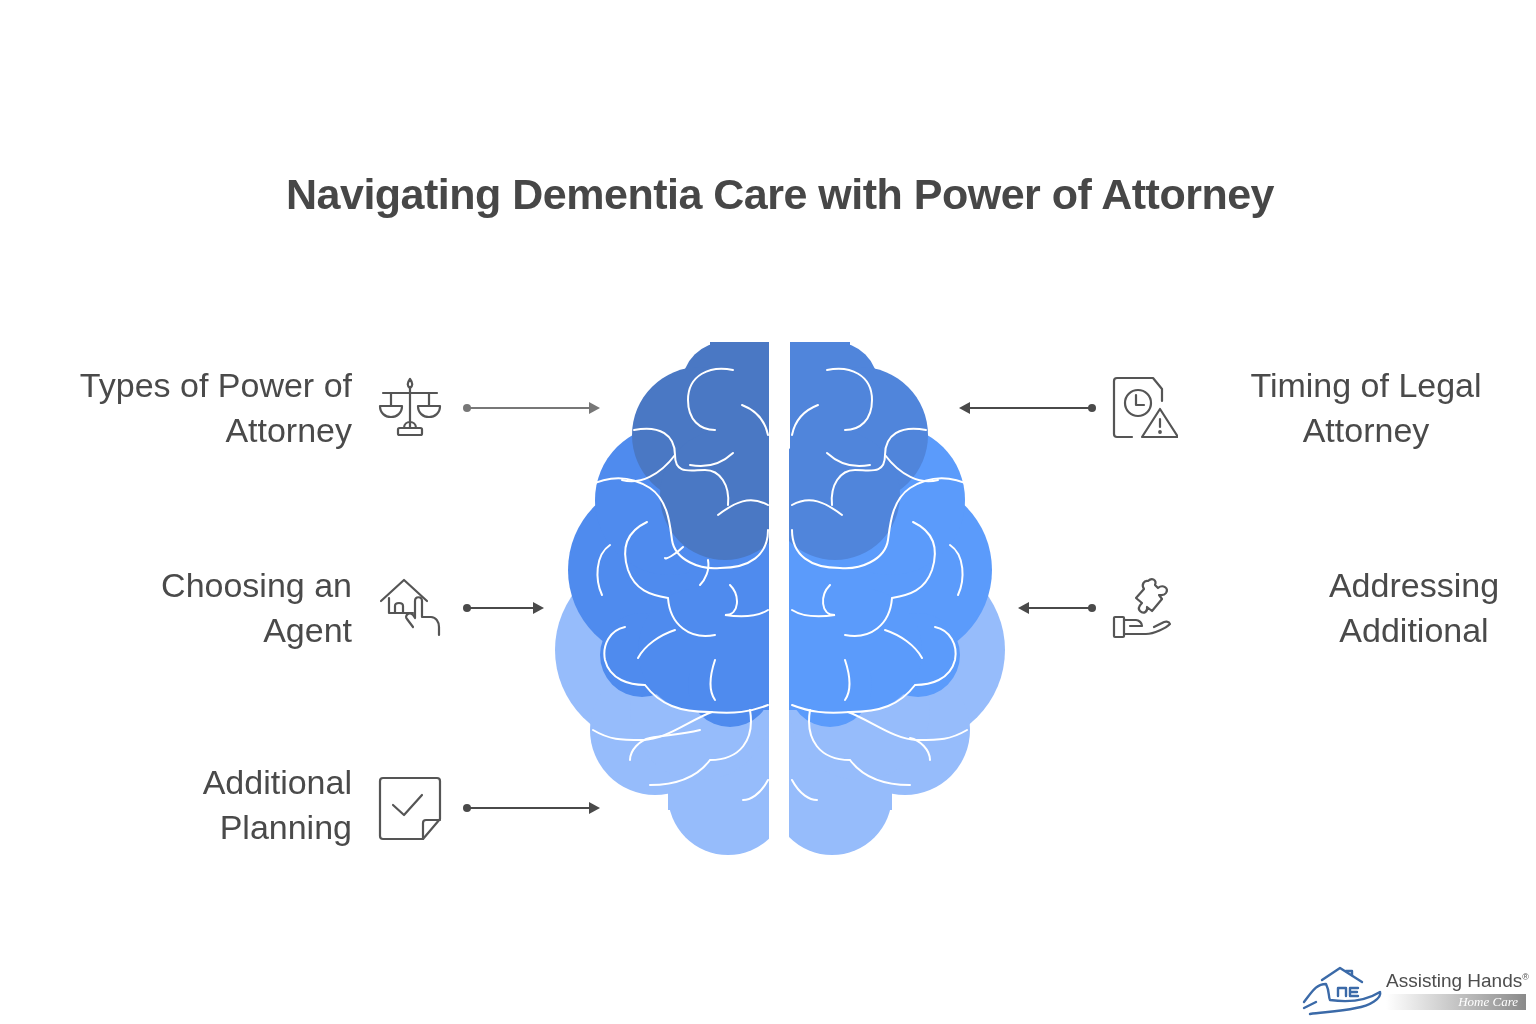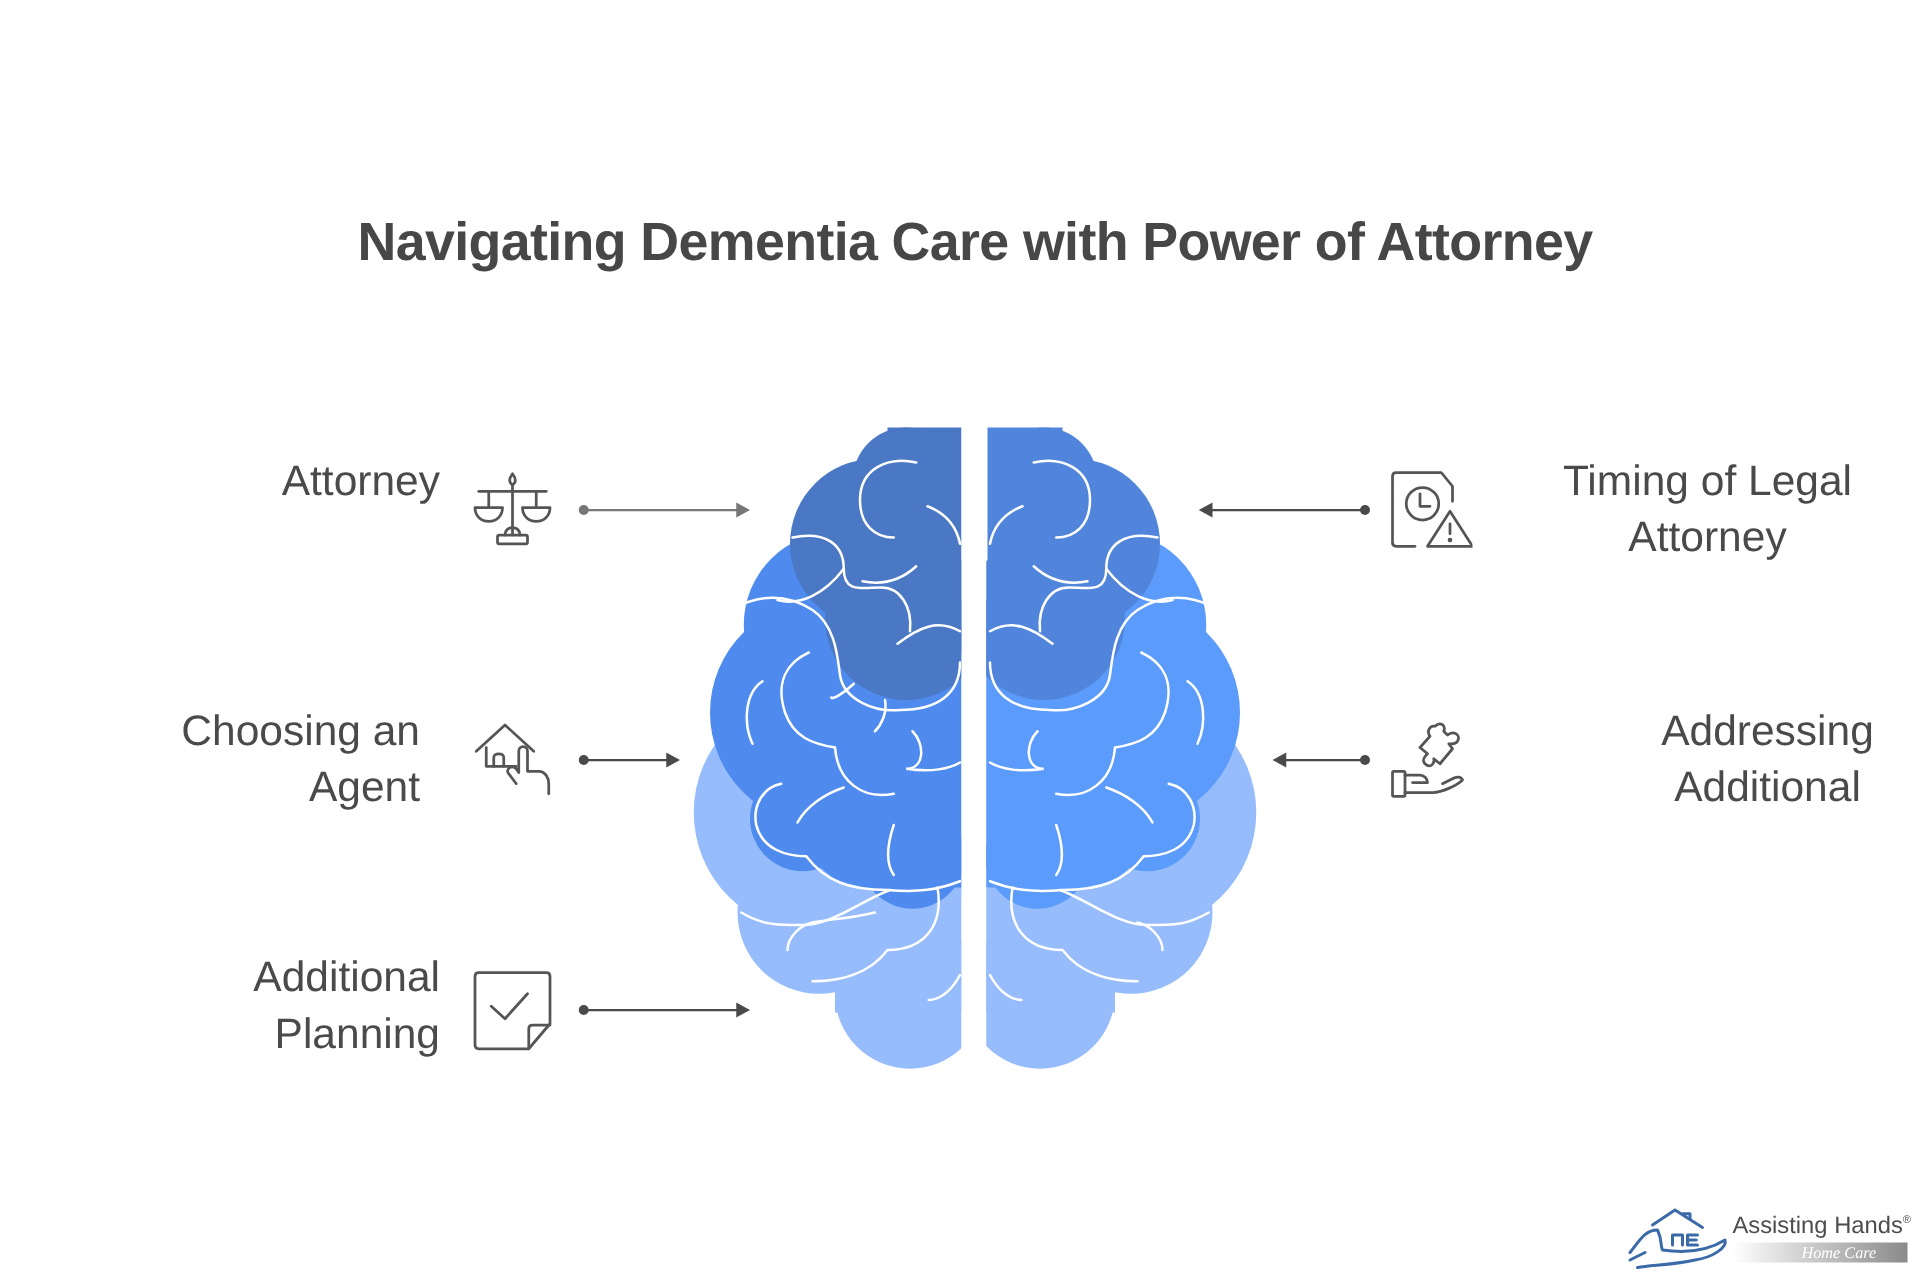--- a/index.html
+++ b/index.html
@@ -8,31 +8,32 @@
   .label { position:absolute; font-size:34px; line-height:45px; color:#4a4a4a; }
   .label.left { text-align:right; width:320px; }
   .label.right { text-align:center; width:320px; }
   .icon { position:absolute; width:70px; height:70px; }
   .icon svg { width:100%; height:100%; }
   .arrow { position:absolute; height:14px; }
   .arrow svg { width:100%; height:100%; overflow:visible; }
   #brain { position:absolute; left:550px; top:330px; width:460px; height:540px; }
   .logo { position:absolute; left:1300px; top:960px; width:236px; height:60px; }
   .logo-text { position:absolute; left:86px; top:10px; font-size:19px; color:#4d4d4d; white-space:nowrap; }
-  .logo-sub { position:absolute; left:86px; top:34px; width:140px; height:16px; background:linear-gradient(to right,#ffffff,#8a8a8a); text-align:right; font-family:"Liberation Serif", serif; font-style:italic; font-size:13px; color:#ffffff; line-height:16px; padding-right:25px; box-sizing:border-box; }
+  .logo-sub { position:absolute; left:86px; top:34px; width:140px; height:16px; background:linear-gradient(to right,#ffffff,#8a8a8a); text-align:right; font-family:"Liberation Serif", serif; font-style:italic; font-size:13px; color:#ffffff; line-height:16px; padding-right:8px; box-sizing:border-box; }
 </style>
 </head>
 <body>
 
 <div class="title">Navigating Dementia Care with Power of Attorney</div>
 
 <div class="label left" style="left:32px; top:363px;">
+  <div>Types of Power of</div>
   <div>Attorney</div>
 </div>
-<div class="label left" style="left:16px; top:563px;text-align:right;">
+<div class="label left" style="left:32px; top:563px;text-align:right;">
   <div>Choosing an</div>
   <div>Agent</div>
 </div>
 <div class="label left" style="left:32px; top:760px;">
   <div>Additional</div>
   <div>Planning</div>
 </div>
 
 <div class="label right" style="left:1206px; top:363px;">
   <div>Timing of Legal</div>

